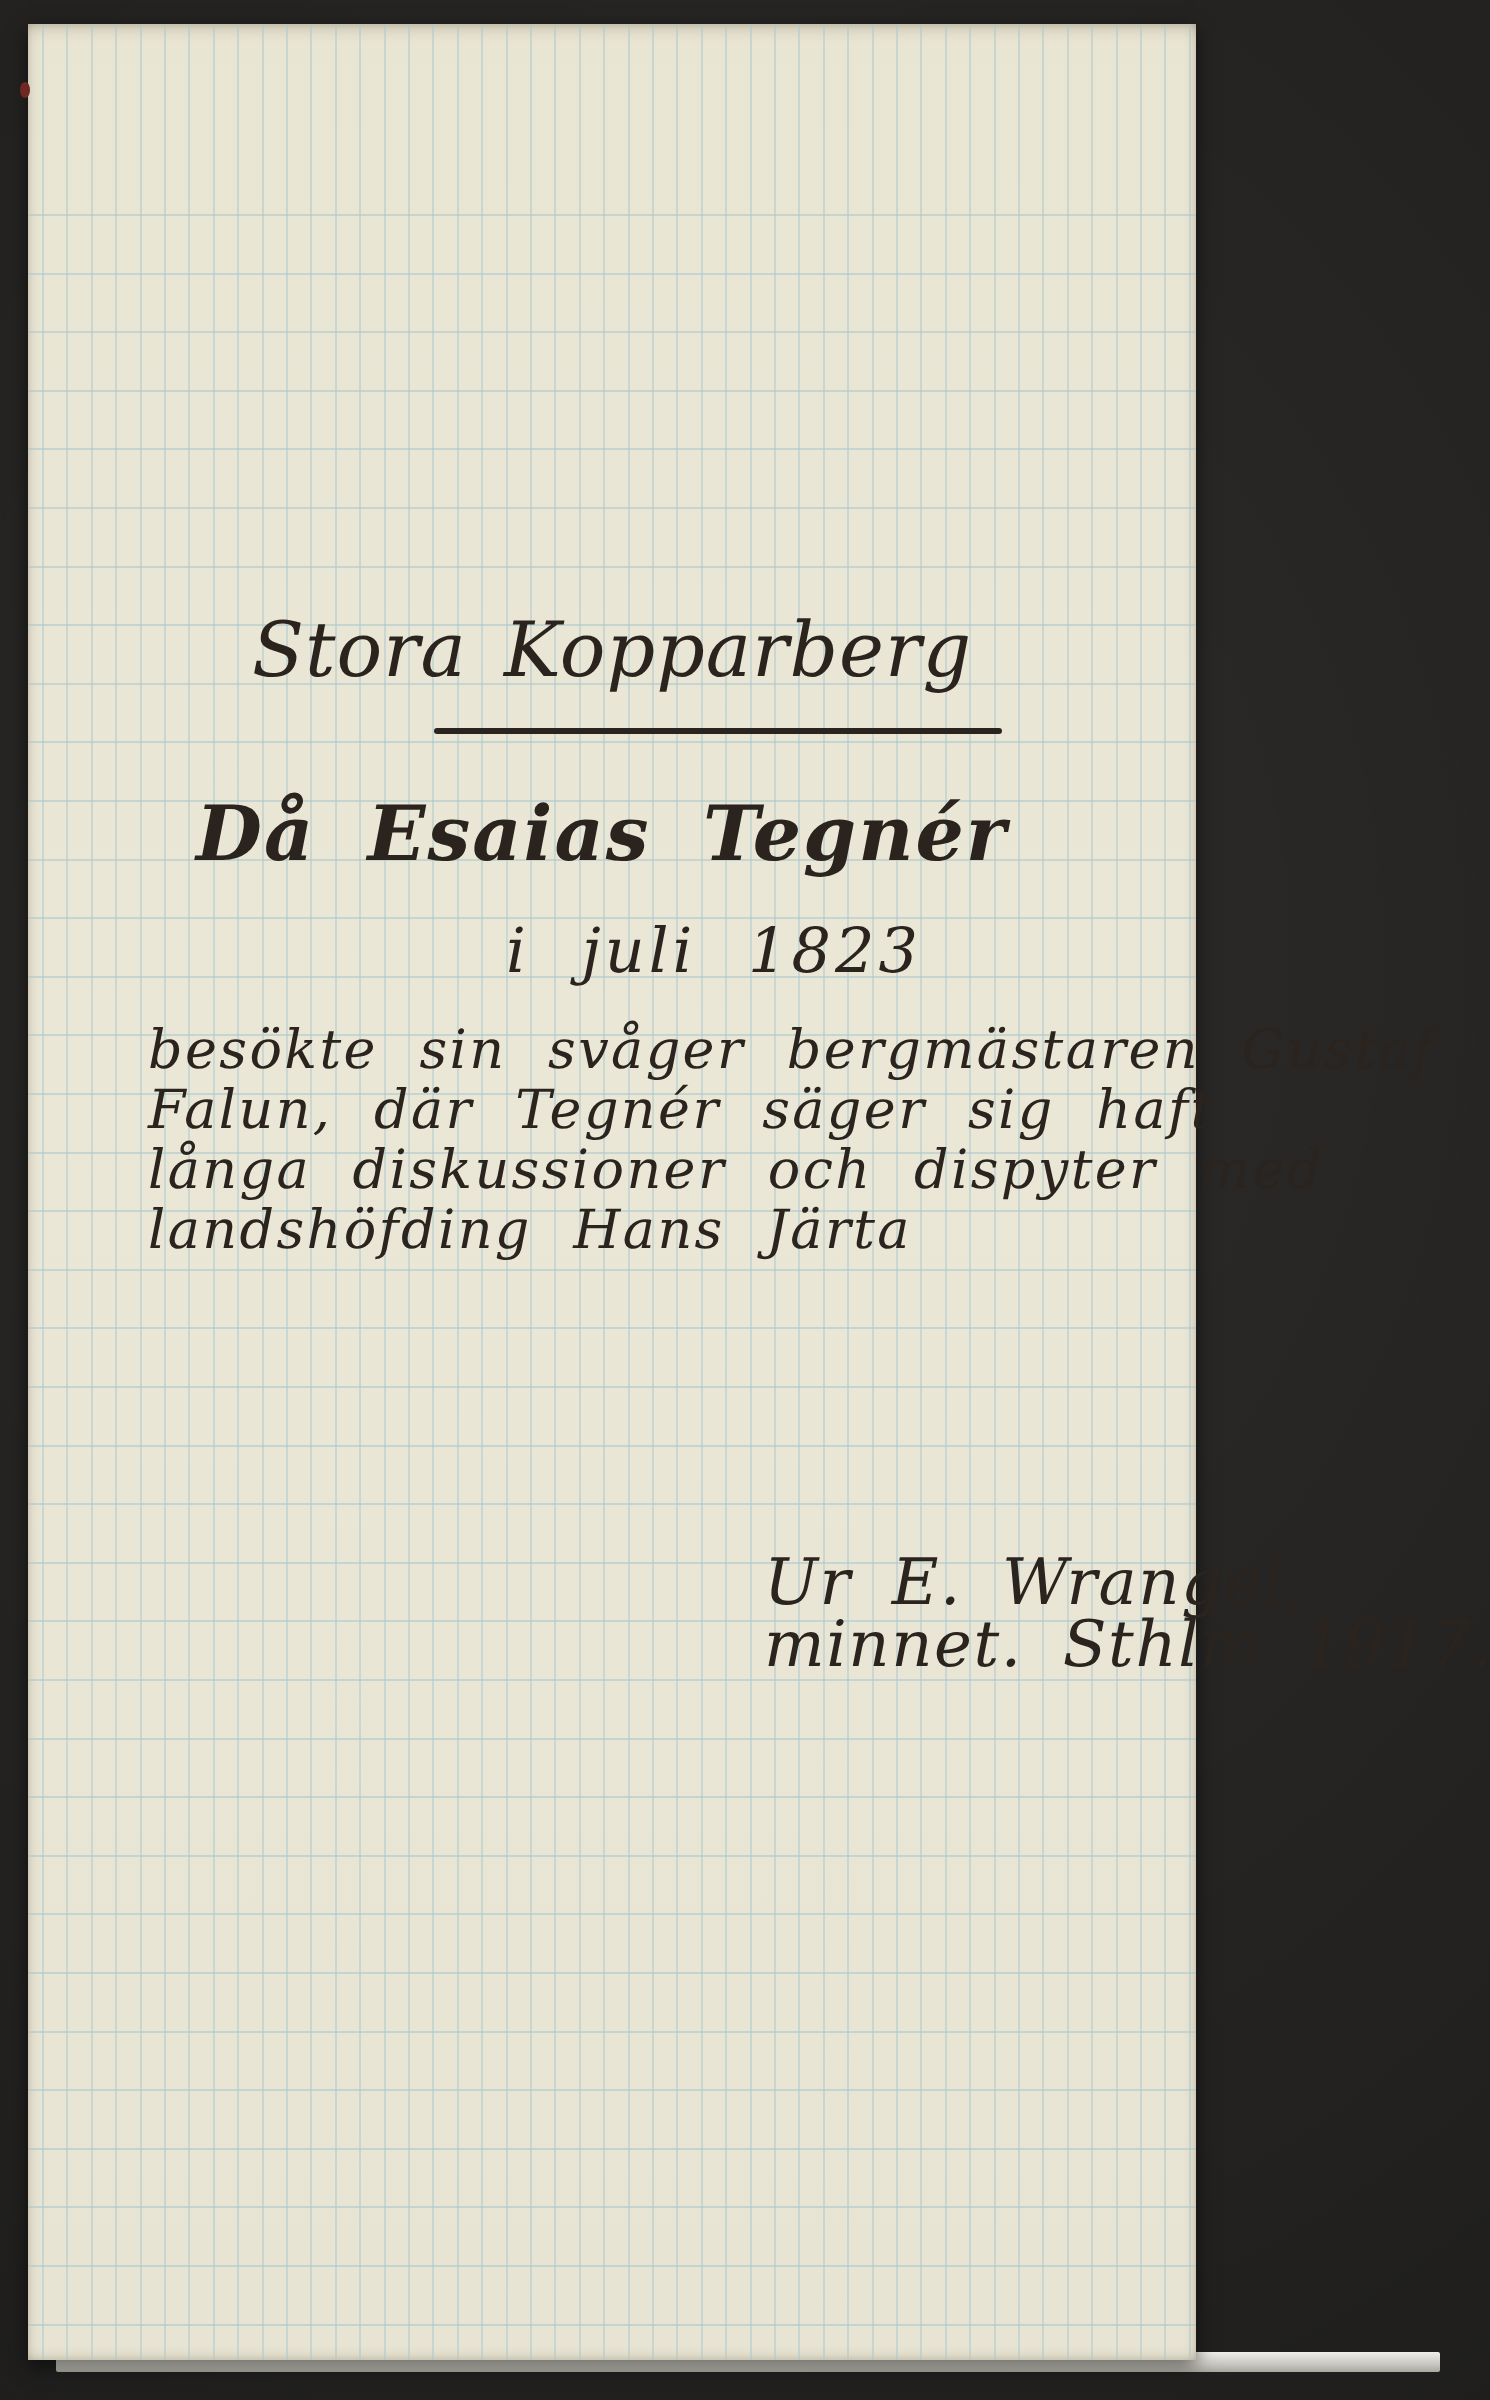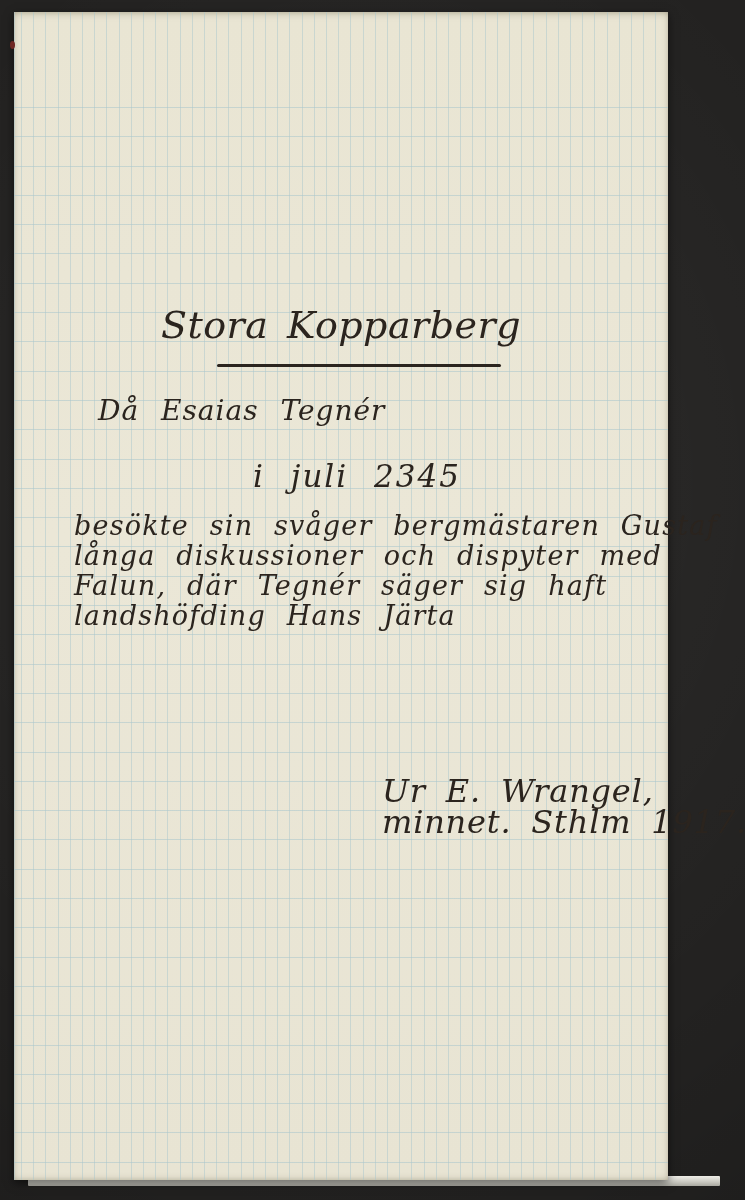--- a/index.html
+++ b/index.html
@@ -36,21 +36,21 @@
   .under-sheet {
     position: absolute;
     left: 28px; top: 1176px;
     width: 692px; height: 10px;
     background: linear-gradient(180deg, #efeee8 0%, #c9c8c0 60%, #a9a8a0 100%);
     border-radius: 1px;
   }
   .paper {
     position: absolute;
     left: 14px; top: 12px;
-    width: 654px; height: 1168px;
+    width: 584px; height: 1168px;
     background:
       linear-gradient(180deg, #e9e5d3 0%, #ebe7d7 45%, #e8e4d3 100%);
     background-color: var(--paper);
     box-shadow:
       0 3px 9px rgba(0,0,0,0.55),
       inset 0 7px 9px -7px rgba(70,60,35,0.38),
       inset 0 -5px 7px -5px rgba(70,60,35,0.28),
       inset 4px 0 7px -5px rgba(70,60,35,0.30),
       inset -4px 0 7px -5px rgba(70,60,35,0.30);
   }
@@ -88,23 +88,24 @@
   .title-underline {
     position: absolute;
     top: 352px; left: 203px;
     width: 284px; height: 3px;
     background: var(--ink);
     border-radius: 2px;
   }
   .dateline1 {
     position: absolute;
     top: 382px; left: 84px;
-    font-size: 28px;
+    font-size: 38px;
     letter-spacing: 1px;
     word-spacing: 12px;
+    font-weight: bold;
   }
   .dateline2 {
     position: absolute;
     top: 446px; left: 239px;
     font-size: 31px;
     letter-spacing: 2px;
     word-spacing: 14px;
   }
   .body-block {
     position: absolute;
@@ -139,26 +140,26 @@
   <div class="under-sheet"></div>
 
   <div class="paper">
     <div class="grid-vert"></div>
     <div class="grid-horiz"></div>
 
     <div class="hw title">Stora Kopparberg</div>
     <div class="title-underline"></div>
 
     <div class="hw dateline1">Då Esaias Tegnér</div>
-    <div class="hw dateline2">i juli 2345</div>
+    <div class="hw dateline2">i juli 1823</div>
 
     <div class="body-block">
       <div class="hw">besökte sin svåger bergmästaren Gustaf</div>
+      <div class="hw">Falun, där Tegnér säger sig haft</div>
       <div class="hw">långa diskussioner och dispyter med</div>
-      <div class="hw">Falun, där Tegnér säger sig haft</div>
       <div class="hw">landshöfding Hans Järta</div>
     </div>
 
     <div class="attribution-block">
       <div class="hw">Ur E. Wrangel,</div>
       <div class="hw">minnet. Sthlm 1917.</div>
     </div>
   </div>
 
   <div class="edge-fleck"></div>

